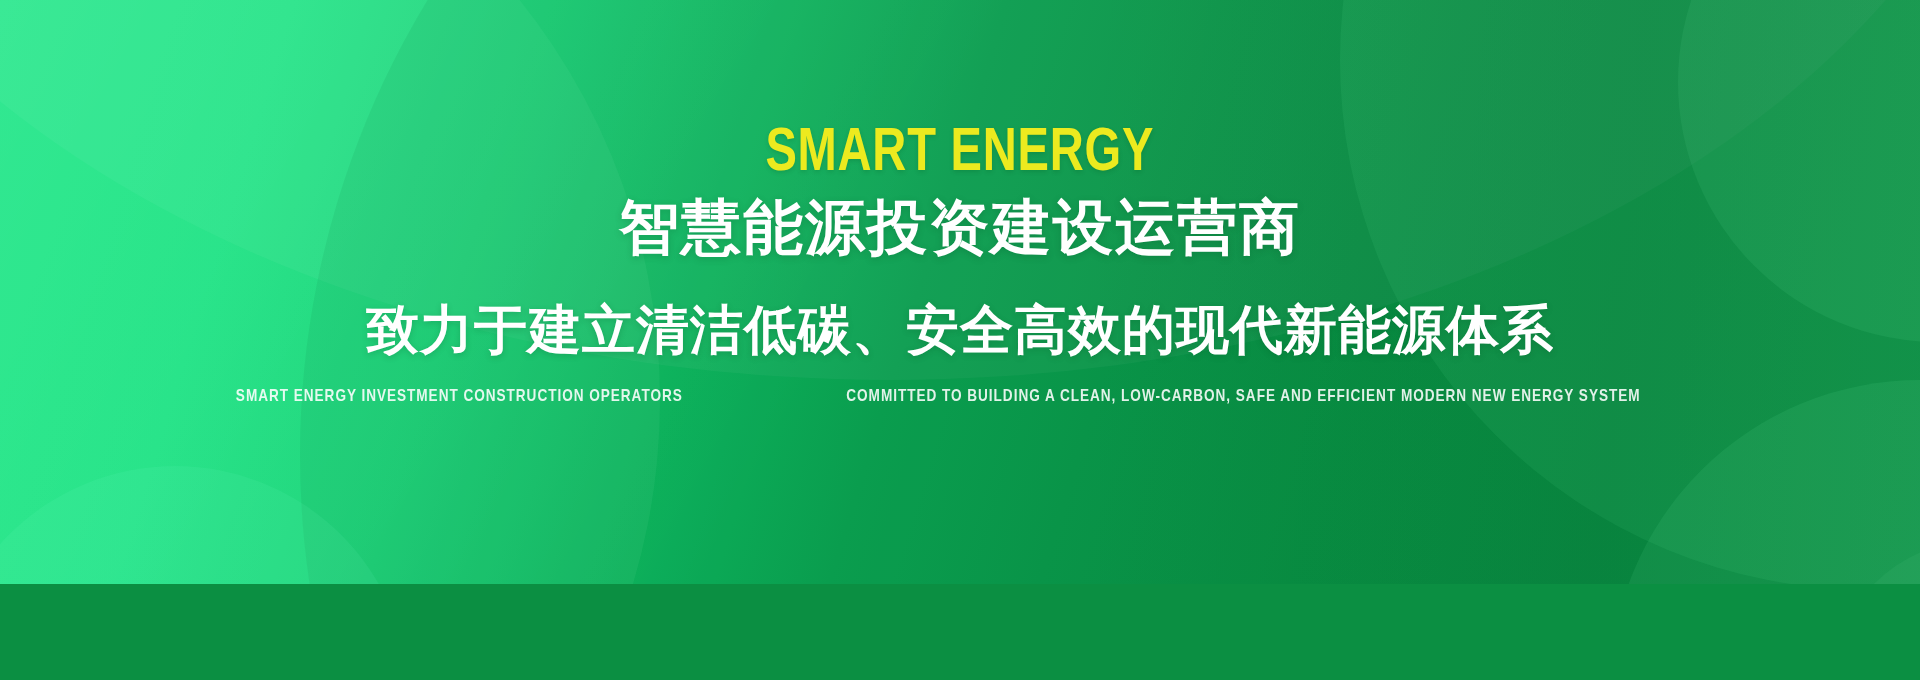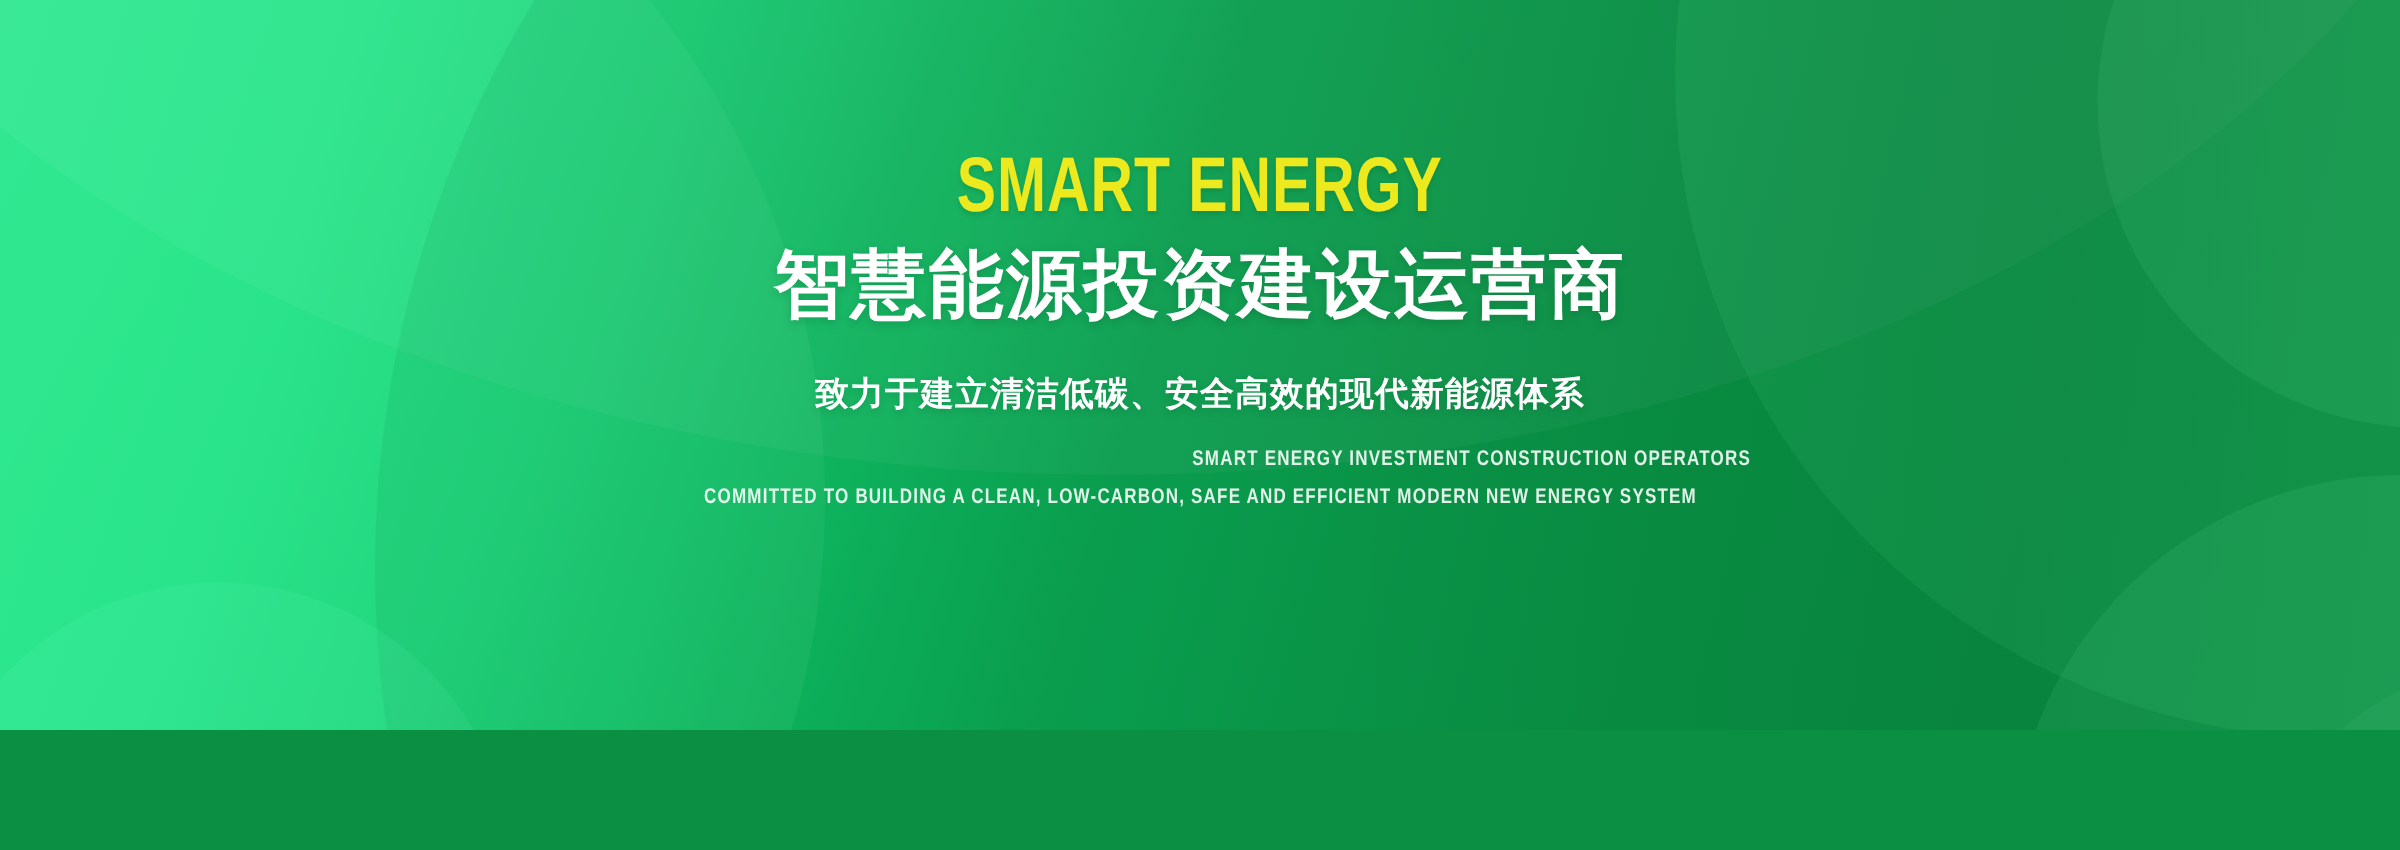--- a/index.html
+++ b/index.html
@@ -167,34 +167,34 @@
     line-height: 1.08;
     font-weight: 700;
     letter-spacing: 2px;
     margin-top: 16px;
     white-space: nowrap;
     text-shadow: 0 2px 7px rgba(0,70,30,0.22);
   }
 
   .subhead-cn {
     color: #ffffff;
-    font-size: 27px;
+    font-size: 53px;
     line-height: 1.1;
     font-weight: 700;
     letter-spacing: 1px;
     margin-top: 40px;
     white-space: nowrap;
     text-shadow: 0 2px 6px rgba(0,70,30,0.20);
   }
 
   .tagline-block {
     margin-top: 26px;
     display: flex;
-    flex-direction: column;
-    align-items: flex-end;
+    flex-direction: row;
+    align-items: flex-start;
     gap: 8px;
   }
 
   .tagline {
     color: rgba(255,255,255,0.88);
     font-size: 17px;
     line-height: 1.25;
     font-weight: 700;
     letter-spacing: 1.2px;
     transform: scaleX(0.80);

